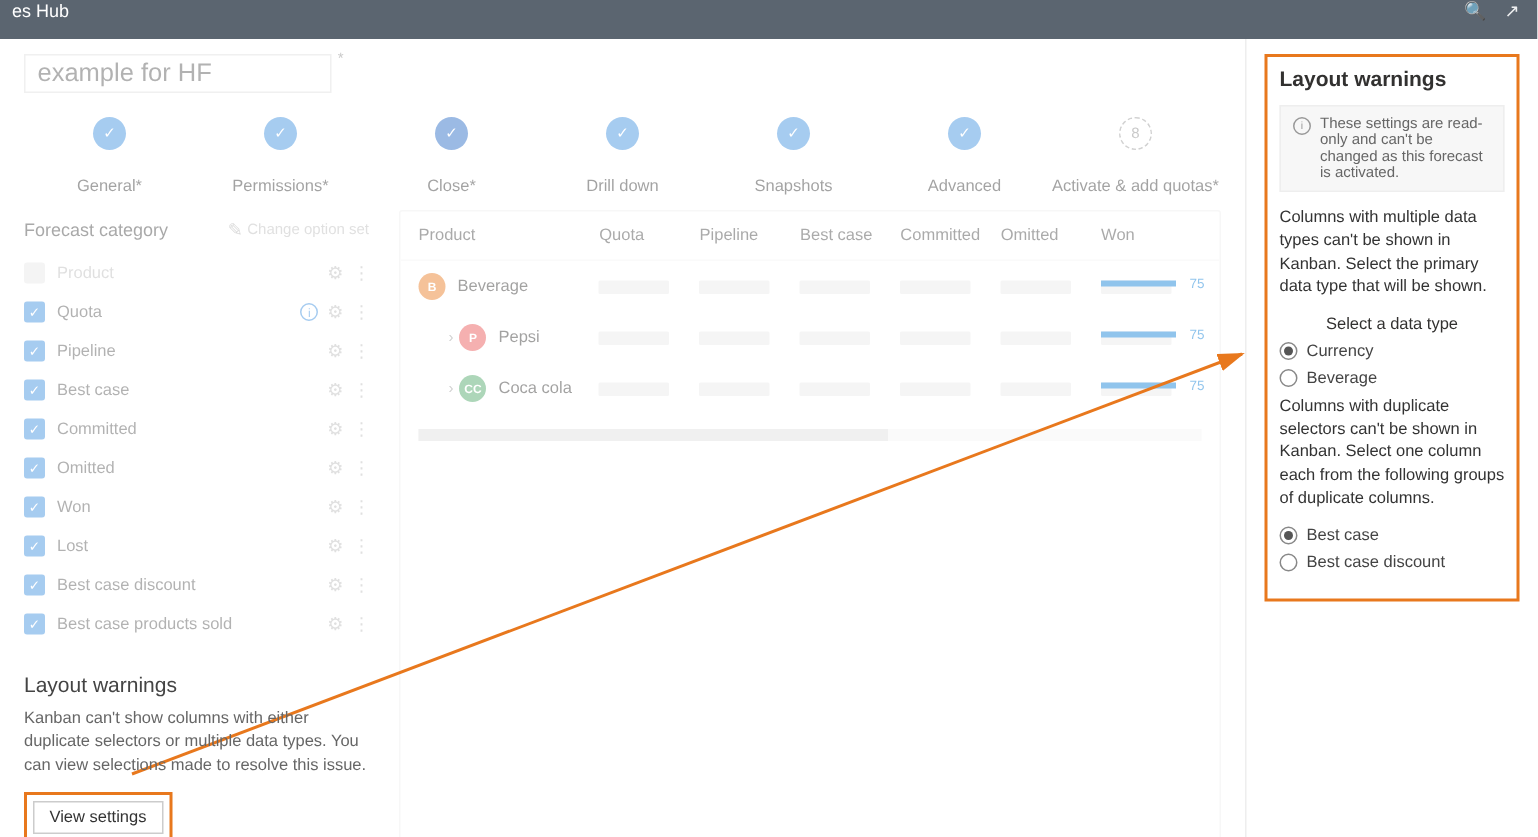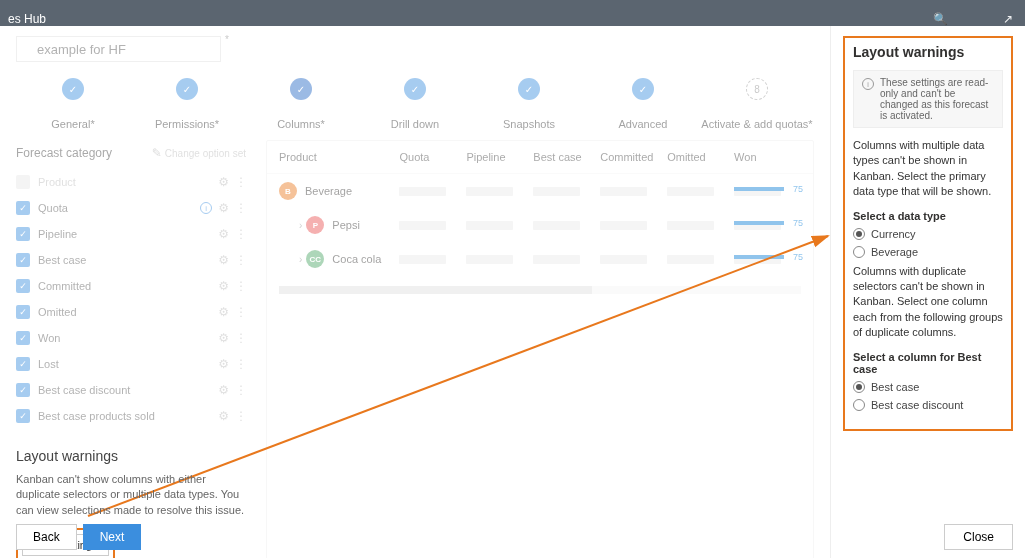--- a/index.html
+++ b/index.html
@@ -1,27 +1,27 @@
 <!DOCTYPE html>
 <html><head>
 <meta charset="utf-8">
 <style>
 * { box-sizing: border-box; margin: 0; padding: 0; font-family: "Segoe UI", Arial, sans-serif; }
 body { width: 1025px; height: 558px; overflow: hidden; background: #fff; position: relative; font-size: 12px; color: #323130; }
 
-.topbar { height: 26px; background: #5b6570; color: #fff; display: flex; align-items: flex-end; padding: 0 8px; gap: 43px; }
+.topbar { height: 26px; background: #5b6570; color: #fff; display: flex; align-items: flex-start; padding: 0 8px; }
 .topbar .title { font-size: 12px; flex: 1; }
 .topbar .icon { width: 18px; text-align: center; opacity: 0.9; margin-left: 6px; cursor: pointer; }
 
 .main { position: relative; width: 100%; height: 532px; display: flex; }
 .main-left { flex: 1; padding: 10px 16px; position: relative; overflow: hidden; }
 .overlay-gray { position: absolute; inset: 0; background: rgba(255,255,255,0.55); pointer-events: none; z-index: 1; }
 
 .input-wrap { position: relative; width: 205px; margin-bottom: 8px; }
-.text-input { width: 100%; height: 26px; border: 1px solid #ddd; padding: 0 20px; font-size: 13px; color: #555; }
+.text-input { width: 100%; height: 26px; border: 1px solid #ddd; padding: 0 8px; font-size: 17px; color: #555; }
 .req-star { position: absolute; right: -8px; top: -2px; color: #888; font-size: 10px; }
 
 .steps { display: flex; align-items: flex-start; margin-top: 16px; margin-bottom: 10px; }
 .step { flex: 1; display: flex; flex-direction: column; align-items: center; position: relative; }
 .step .circle { width: 22px; height: 22px; border-radius: 50%; background: #3b8ede; display: flex; align-items: center; justify-content: center; color: #fff; font-size: 10px; }
 .step.active .circle { background: #2266c4; }
 .step.final .circle { background: #fff; border: 1px dashed #999; color: #888; }
 .step .label { font-size: 11px; margin-top: 18px; color: #333; }
 
 .content-row { display: flex; gap: 20px; }
@@ -70,21 +70,21 @@
 .scrolltrack { height:8px; background:#f4f4f4; margin:10px 12px 4px; position:relative;}
 .scrollthumb { position:absolute; left:0; width:60%; top:0; height:100%; background:#ddd;}
 
 
 .panel { width: 195px; border-left: 1px solid #eee; background: #fff; padding: 10px 12px 0; display: flex; flex-direction: column; position:relative;}
 .panel-inner-border { border: 2px solid #e8781d; padding: 6px 8px 12px; flex: 0 0 auto; }
 .panel h2 { font-size: 14px; font-weight: 600; margin-bottom: 10px; }
 .note-box { background: #f7f7f7; border:1px solid #eee; padding: 6px 8px; font-size: 10px; color: #666; display: flex; gap:6px; margin-bottom: 10px;}
 .note-box .i { width:12px; height:12px; border:1px solid #999; color:#999; border-radius:50%; font-size:7px; display:flex; align-items:center; justify-content:center; flex:0 0 12px; margin-top:1px;}
 .panel p { font-size: 11px; color: #333; line-height: 1.4; margin-bottom: 10px; }
-.panel .bold { font-weight: 700; font-size: 11px; margin-bottom: 6px; }
+.panel .bold { font-weight: 400; font-size: 11px; margin-bottom: 6px; text-align: center; }
 .radio-row { display: flex; align-items: flex-end; gap: 6px; font-size: 11px; color: #444; margin-bottom: 6px; }
 .radio { width: 12px; height: 12px; border: 1px solid #888; border-radius: 50%; display: flex; align-items: center; justify-content: center;}
 .radio.checked::after { content: ""; width: 6px; height: 6px; background: #555; border-radius: 50%; }
 .close-row { margin-top:auto; padding: 8px 0; display:flex; justify-content:flex-end;}
 .close-btn { border:1px solid #ccc; background:#fff; padding:5px 18px; font-size:12px; cursor:pointer;}
 
 
 .arrow-svg { position: absolute; left: 0; top: 0; width: 830px; height: 558px; z-index: 4; pointer-events: none; }
 </style>
 </head>
@@ -109,21 +109,21 @@
       <div class="step">
           <div class="circle">✓</div>
           <div class="label">General*</div>
         </div>
       <div class="step">
           <div class="circle">✓</div>
           <div class="label">Permissions*</div>
         </div>
       <div class="step active">
           <div class="circle">✓</div>
-          <div class="label">Columns*</div>
+          <div class="label">Close*</div>
         </div>
       <div class="step">
           <div class="circle">✓</div>
           <div class="label">Drill down</div>
         </div>
       <div class="step">
           <div class="circle">✓</div>
           <div class="label">Snapshots</div>
         </div>
       <div class="step">
@@ -309,24 +309,20 @@
                 <div class="blue-bar" style="width: 75%;"></div>
               </div>
             </div>
           </div>
         <div class="scrolltrack">
             <div class="scrollthumb"></div>
           </div>
       </div>
     </div>
 
-    <div class="footer-btns">
-      <button class="btn">Back</button>
-      <button class="btn primary">Next</button>
-    </div>
 
     <svg class="arrow-svg">
       <defs>
           <marker id="ah" markerWidth="10" markerHeight="10" refX="8" refY="3" orient="auto">
             <path d="M0,0 L0,6 L9,3 z" fill="#e8781d"></path>
           </marker>
         </defs>
       <line x1="88" y1="490" x2="828" y2="210" stroke="#e8781d" stroke-width="2" marker-end="url(#ah)"></line>
     </svg>
   </div>
@@ -342,27 +338,23 @@
       <div class="bold">Select a data type</div>
       <div class="radio-row">
           <span class="radio checked"></span>
           <span>Currency</span>
         </div>
       <div class="radio-row">
           <span class="radio"></span>
           <span>Beverage</span>
         </div>
       <p>Columns with duplicate selectors can't be shown in Kanban. Select one column each from the following groups of duplicate columns.</p>
-      <div class="bold">Select a column for Best case</div>
       <div class="radio-row">
           <span class="radio checked"></span>
           <span>Best case</span>
         </div>
       <div class="radio-row">
           <span class="radio"></span>
           <span>Best case discount</span>
         </div>
     </div>
-    <div class="close-row">
-      <button class="close-btn">Close</button>
-    </div>
   </div>
 </div>
 
 </body></html>

